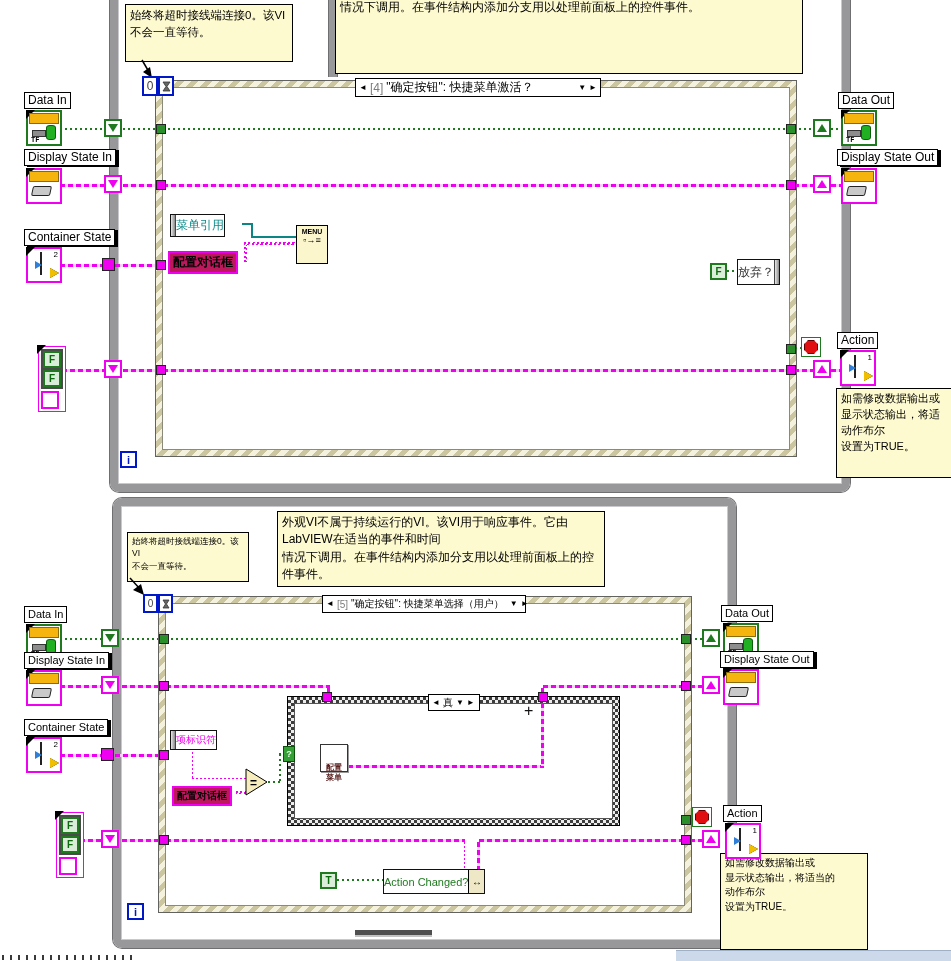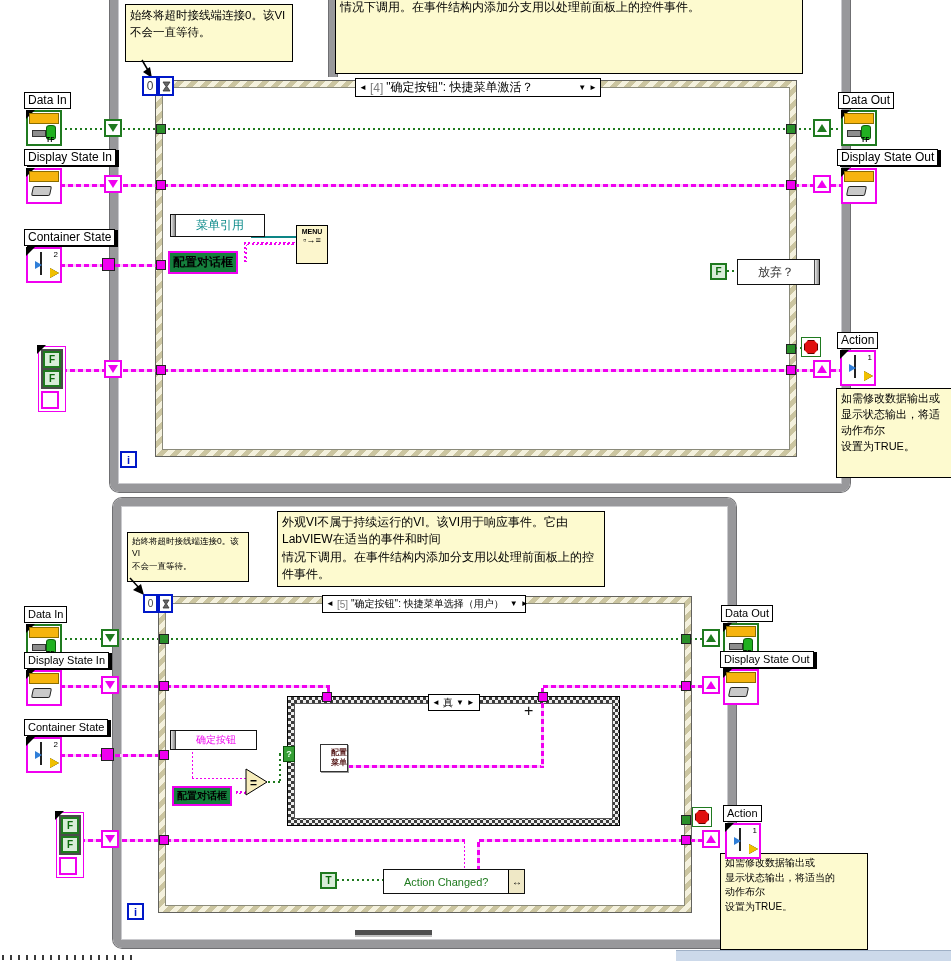--- a/index.html
+++ b/index.html
@@ -30,45 +30,45 @@
   
   .cmt{position:absolute;z-index:5;background:#fdfacf;border:1px solid #000;
        padding:2px 4px;white-space:pre-line;line-height:1.45}
   
   .term{position:absolute;z-index:6;width:32px;height:32px;background:#fff}
   .term.g{border:2px solid #1f7a1f}
   .term.p{border:2px solid #f000f0}
   .corner{position:absolute;left:-2px;top:-2px;width:0;height:0;
           border-top:9px solid #000;border-right:9px solid transparent}
   .band{position:absolute;left:1px;top:1px;right:1px;height:9px;background:#f6b40e;border:1px solid #8a6d00}
-  .tf{position:absolute;left:18px;bottom:0;font:bold 7px "Liberation Mono","DejaVu Sans Mono",monospace;color:#000}
+  .tf{position:absolute;left:3px;bottom:0;font:bold 7px "Liberation Mono","DejaVu Sans Mono",monospace;color:#000}
   .cyl{position:absolute;right:4px;bottom:4px;width:8px;height:13px;background:#21b021;
        border:1px solid #0b5e0b;border-radius:4px/3px}
   .mech{position:absolute;left:4px;bottom:7px;width:12px;height:5px;background:#8d8d8d;border:1px solid #333}
   .dsg{position:absolute;left:4px;bottom:6px;width:17px;height:8px;background:#c9c9c9;
        border:1px solid #222;border-radius:2px;transform:skewX(-12deg)}
   .sl-line{position:absolute;left:12px;top:3px;width:2px;height:23px;background:#222}
   .sl-handle{position:absolute;left:7px;top:12px;width:0;height:0;
              border-left:7px solid #2f7ed8;border-top:4px solid transparent;border-bottom:4px solid transparent}
   .sl-num{position:absolute;right:2px;top:1px;font-size:8px}
   .sl-arrow{position:absolute;right:1px;bottom:3px;width:0;height:0;
             border-left:9px solid #f0c000;border-top:5px solid transparent;border-bottom:5px solid transparent;
             filter:drop-shadow(0 0 0.5px #000)}
   
   .bconst{position:absolute;z-index:6;width:13px;height:13px;border:2px solid #1f7a1f;background:#d9edd9;
           color:#0b6a0b;font-weight:bold;text-align:center;line-height:13px;font-size:10px}
-  .sconst{position:absolute;z-index:6;border:2px solid #f000f0;background:#15803d;
+  .sconst{position:absolute;z-index:6;border:2px solid #f000f0;background:#be185d;
           font-weight:bold;white-space:nowrap;padding:1px 3px}
   .bluebox{position:absolute;z-index:7;border:2px solid #0018c8;background:#fff;text-align:center;color:#444;
            display:flex;align-items:center;justify-content:center}
   .iter{color:#0018c8;font-weight:bold;font-size:11px}
   
   .edn{position:absolute;z-index:6;background:#fff;border:1px solid #111;white-space:nowrap;
        display:flex;align-items:stretch}
-  .edn .txt{padding:1px 20px;align-self:center}
+  .edn .txt{padding:1px 0;align-self:center}
   .edn .bar{width:4px;background:linear-gradient(90deg,#e8e8e8,#8a8a8a);border-right:1px solid #444}
   .edn .barR{width:4px;background:linear-gradient(90deg,#e8e8e8,#8a8a8a);border-left:1px solid #444}
   .teal{color:#0d8b8b}.pinktxt{color:#f000f0}.greentxt{color:#1f7a1f}
   .scicon{width:15px;background:#efe8c6;border-left:1px solid #000;display:flex;
           align-items:center;justify-content:center;font-size:10px;font-weight:bold}
   
   .sr{position:absolute;z-index:6;width:14px;height:14px;background:#fff;display:flex;
       align-items:center;justify-content:center}
   .sr.g{border:2px solid #1f7a1f}.sr.p{border:2px solid #f000f0}
   .tri{width:0;height:0;border-left:5px solid transparent;border-right:5px solid transparent}
@@ -98,22 +98,22 @@
   .wzh{position:absolute;z-index:3;height:3px;
        background:repeating-linear-gradient(115deg,#f000f0 0 2px,#fff 2px 4px)}
   .wzv{position:absolute;z-index:3;width:3px;
        background:repeating-linear-gradient(25deg,#f000f0 0 2px,#fff 2px 4px)}
   
   .menu-node{position:absolute;z-index:6;width:30px;height:37px;background:#fcf6cd;
              border:1px solid #000;text-align:center}
   .menu-node .t{font-size:7px;font-weight:bold;margin-top:2px;letter-spacing:0}
   .menu-node .gl{font-size:9px;line-height:11px}
   .cfgmenu{position:absolute;z-index:6;width:28px;height:28px;background:#fff;border:1px solid #333;
-           box-shadow:1px 1px 0 #999;font-size:8px;line-height:10px;color:#5a1f1f;text-align:right;
-           white-space:pre-line;font-weight:bold;padding-top:3px;box-sizing:border-box}
+           box-shadow:1px 1px 0 #999;font-size:8px;line-height:10px;color:#5a1f1f;text-align:center;
+           white-space:pre-line;font-weight:bold;padding-top:18px;box-sizing:border-box}
   .qsel{position:absolute;z-index:7;width:10px;height:14px;background:#35a035;border:1px solid #0a4f0a;
         color:#eaffea;font-size:9px;font-weight:bold;line-height:14px;text-align:center}
   .cursor{position:absolute;z-index:8;font-size:16px;line-height:14px;color:#111}
   .ffc{position:absolute;z-index:6;border:1px solid #f000f0;background:#fff;padding:2px}
   .ffc .dark{background:#4a4a4a;padding:2px;display:flex;flex-direction:column;gap:2px}
   .ffc .fb{width:14px;height:13px;border:2px solid #1f7a1f;background:#d9edd9;color:#0b6a0b;
            font-weight:bold;font-size:10px;line-height:13px;text-align:center}
   .ffc .empty{margin-top:2px;width:14px;height:14px;border:2px solid #f000f0;background:#fff}
   .stub{position:absolute;z-index:1;background:#98989b;border-left:1px solid #6f6f72;border-right:1px solid #6f6f72}
   .bstrip{position:absolute;z-index:9;background:#ccd9ea;border-top:1px solid #9fb0c6}
@@ -413,21 +413,21 @@
   <span class="arr">▼</span>
   <span class="arr">►</span>
 </div>
 <div class="qsel" style="left:283px;top:746px">?</div>
 <div class="cfgmenu" style="left:320px;top:744px">配置
 菜单</div>
 <div class="cursor" style="left:524px;top:704px">+</div>
 
 <div class="edn f10" style="left:170px;top:730px;height:18px">
   <span class="bar"></span>
-  <span class="txt pinktxt">确定按钮</span>
+  <span class="txt pinktxt">项标识符</span>
 </div>
 <div class="wptv" style="left:192px;top:748px;height:31px"></div>
 <div class="wpt" style="left:192px;top:778px;width:55px"></div>
 <div class="sconst f10" style="left:172px;top:786px">配置对话框</div>
 <div class="wzh" style="left:236px;top:791px;width:12px"></div>
 <svg style="left:245px;top:768px" width="24" height="28">
   <polygon points="1,1 1,27 22,14" fill="#f7edbc" stroke="#000"></polygon>
   <text x="5" y="19" font-size="12" font-weight="bold">=</text>
 </svg>
 <div class="wgh" style="left:268px;top:781px;width:13px"></div>

